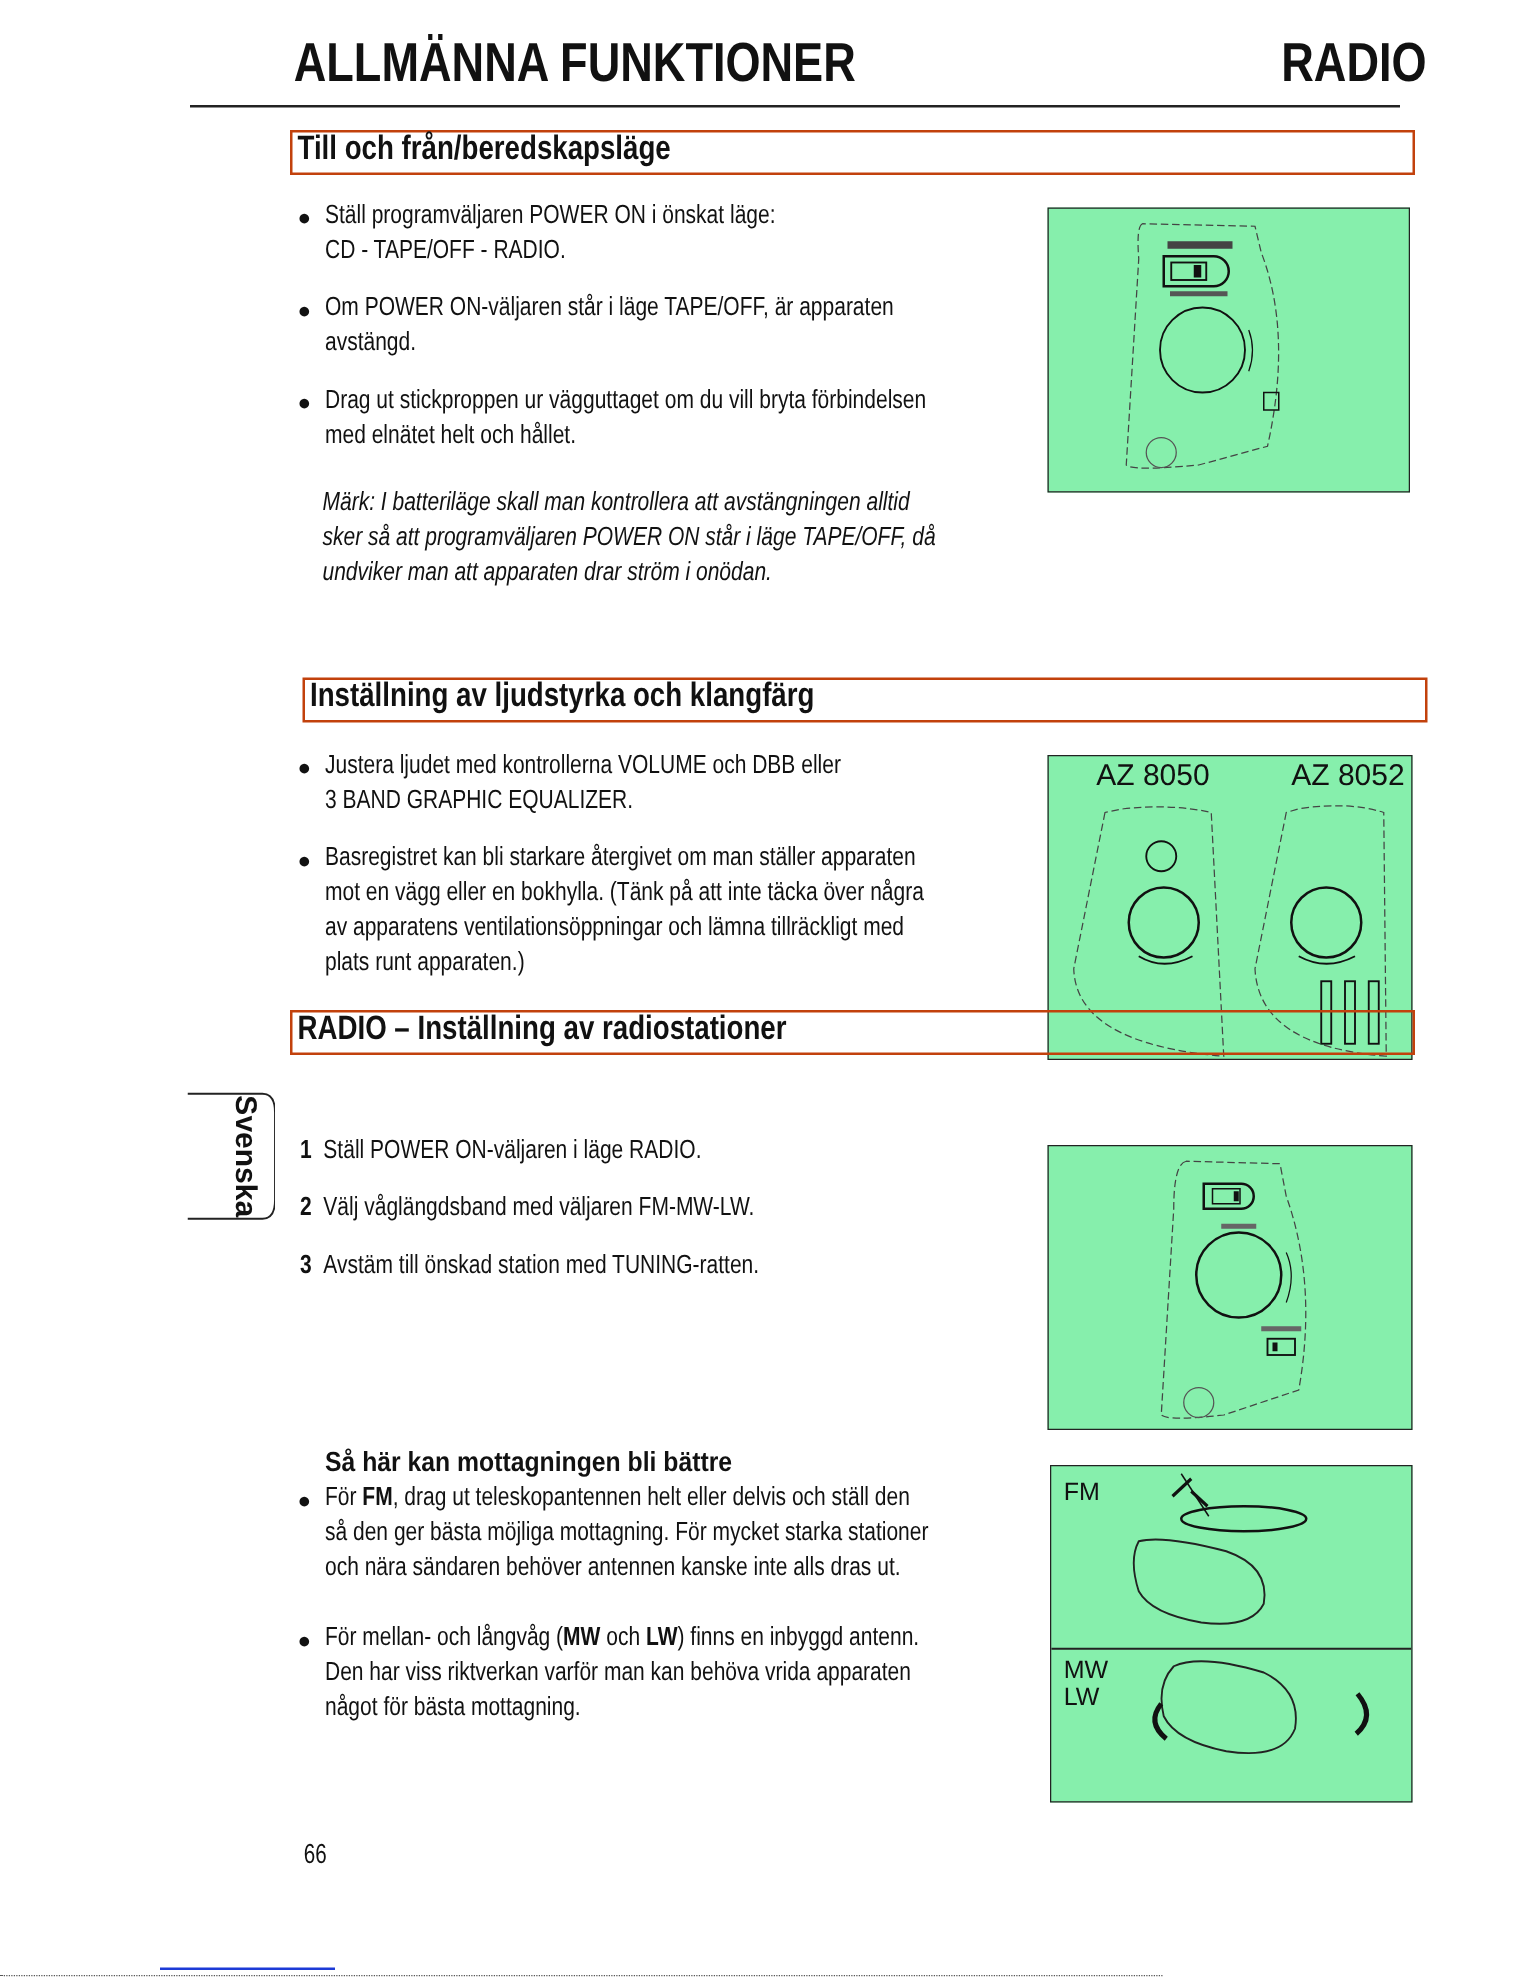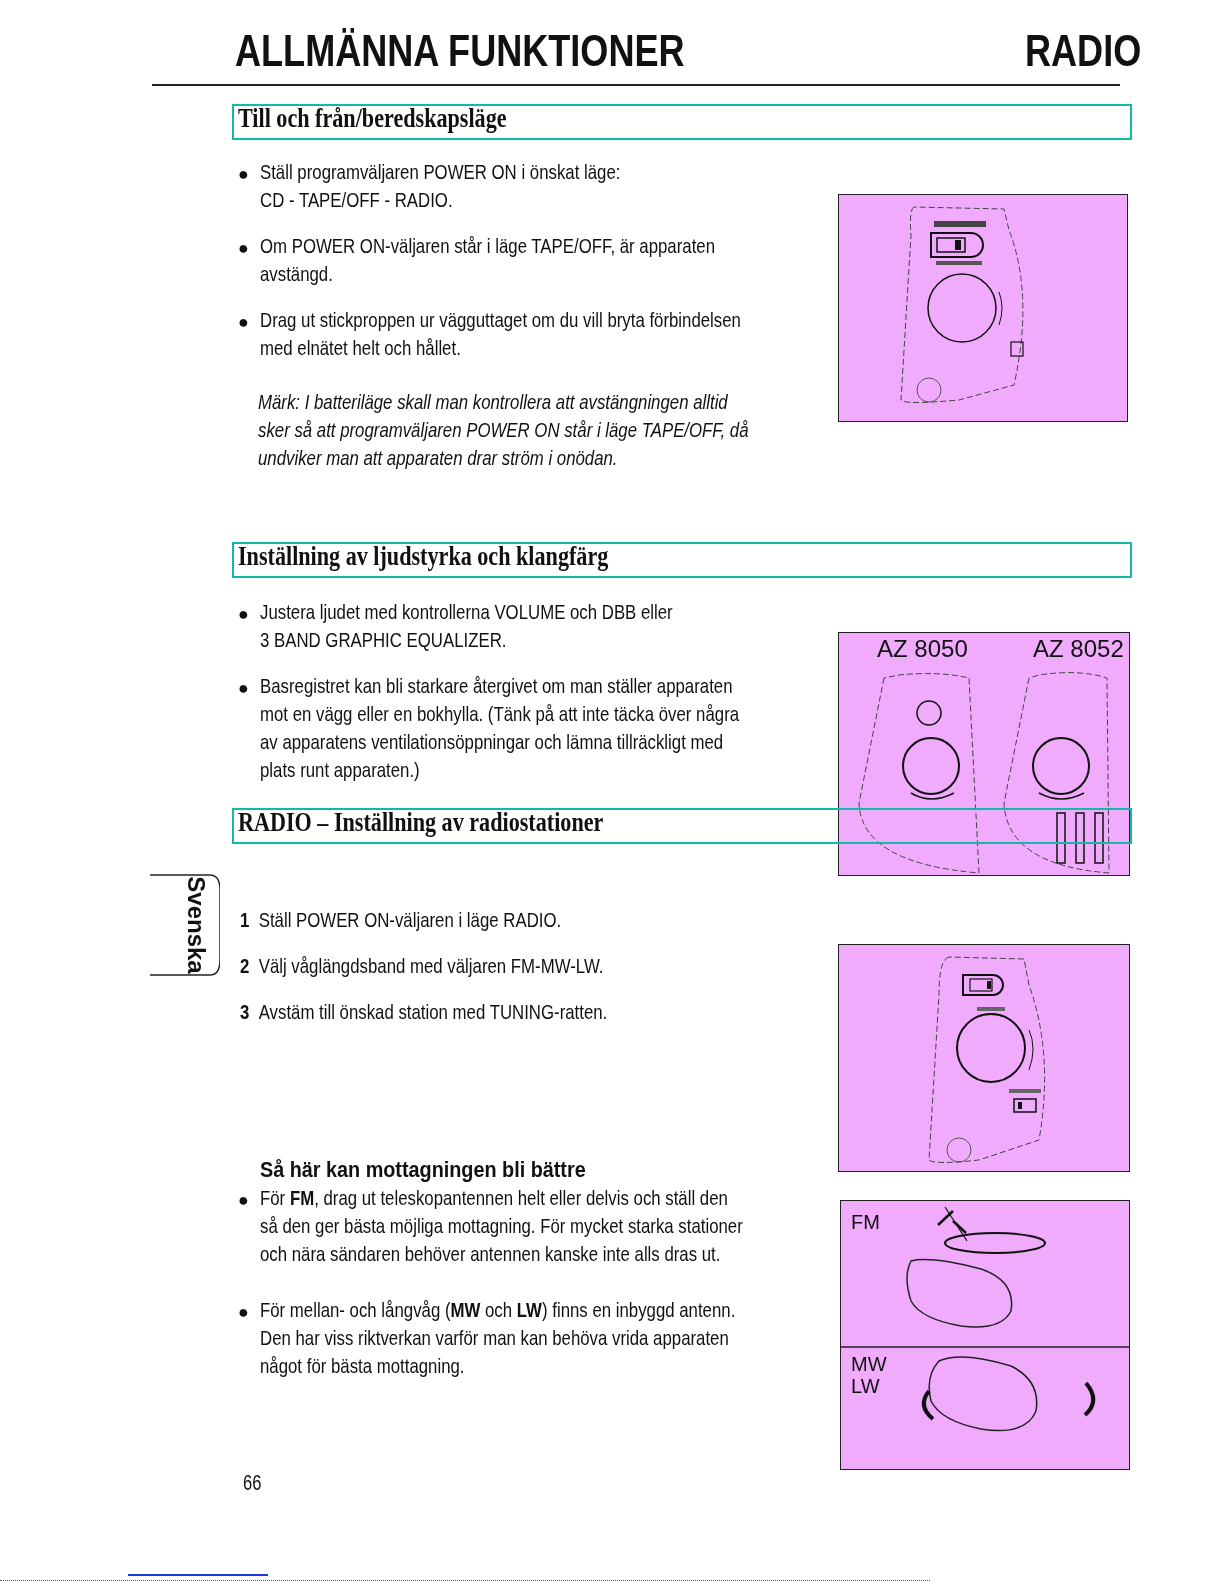--- a/index.html
+++ b/index.html
@@ -3,28 +3,28 @@
 <meta charset="utf-8">
 <style>
   html, body { margin:0; padding:0; background:#fff; }
   body { width:1225px; height:1585px; position:relative; overflow:hidden; color:#111;
          font-family:"Liberation Sans", sans-serif; }
   #page-title { position:absolute; left:235px; top:26px; font-size:44px; font-weight:bold;
     letter-spacing:0px; transform:scaleX(0.82); transform-origin:left top; white-space:nowrap; }
   #page-section { position:absolute; left:1025px; top:26px; font-size:44px; font-weight:bold;
     transform:scaleX(0.82); transform-origin:left top; white-space:nowrap; }
   #header-rule { position:absolute; left:152px; top:84px; width:968px; height:0; border-top:2px solid #222; }
-  .sec-head { position:absolute; left:232px; width:896px; height:32px; border:2px solid #14b8a6; border-left-width:2px;font-family:Liberation Serif, serif; }
+  .sec-head { position:absolute; left:232px; width:896px; height:32px; border:2px solid #c2410c; border-left-width:2px; }
   .sec-head span { position:absolute; left:4px; top:-3px; font-size:27px; font-weight:bold; white-space:nowrap;
     transform:scaleX(0.82); transform-origin:left top; }
   .txt { position:absolute; font-size:21px; line-height:28px; white-space:nowrap;
     transform:scaleX(0.8); transform-origin:left top; }
   .bul { position:absolute; font-size:18px; }
   .ital { font-style:italic; }
-  .fig { position:absolute; border:1.5px solid #222; background:#f0abfc;margin-top:28px; }
+  .fig { position:absolute; border:1.5px solid #222; background:#86efac; }
   .num { font-weight:bold; }
   #side-tab { position:absolute; left:150px; top:865px; width:70px; height:120px; }
   #side-tab .lbl { position:absolute; left:46px; top:60px; font-size:24px; font-weight:bold;
     transform: translate(-50%,-50%) rotate(90deg); white-space:nowrap; }
   #page-number { position:absolute; left:243px; top:1470px; font-size:22px; transform:scaleX(0.75); transform-origin:left top; }
   #footer-link { position:absolute; left:128px; top:1574px; width:140px; border-top:2px solid #1d3bd6; }
   #footer-rule { position:absolute; left:0px; top:1580px; width:930px; border-top:1px dotted #555; }
   .fig-label { position:absolute; font-size:20px; }
 </style>
 </head>
@@ -67,21 +67,21 @@
     <rect x="98" y="43" width="28" height="14" fill="none" stroke="#111" stroke-width="1.5"></rect>
     <rect x="116" y="45" width="6" height="10" fill="#111"></rect>
     <rect x="97" y="66" width="46" height="4" fill="#555"></rect>
     <circle cx="123" cy="113" r="34" fill="none" stroke="#111" stroke-width="1.5"></circle>
     <path d="M160 97 Q166 113 160 130" fill="none" stroke="#111" stroke-width="1"></path>
     <rect x="172" y="147" width="12" height="14" fill="none" stroke="#111" stroke-width="1.2"></rect>
     <circle cx="90" cy="195" r="12" fill="none" stroke="#555" stroke-width="1"></circle>
   </svg>
 </div>
 
-<div class="sec-head" style="top:542px;">
+<div class="sec-head" style="top:542px;margin-left:10px;">
   <span>Inställning av ljudstyrka och klangfärg</span>
 </div>
 
 <span class="bul" style="left:238px;top:604px;">●</span>
 <div class="txt" style="left:260px;top:598px;">
   <div>Justera ljudet med kontrollerna VOLUME och DBB eller</div>
   <div>3 BAND GRAPHIC EQUALIZER.</div>
 </div>
 <span class="bul" style="left:238px;top:678px;">●</span>
 <div class="txt" style="left:260px;top:672px;">

